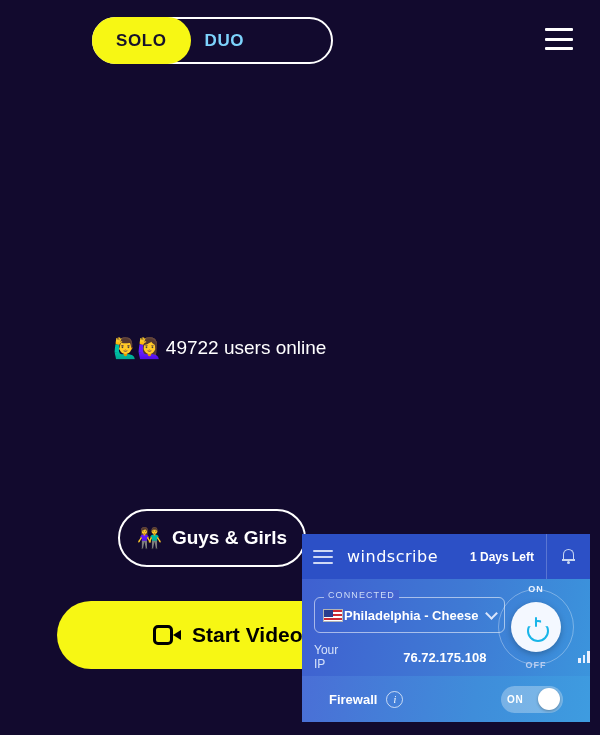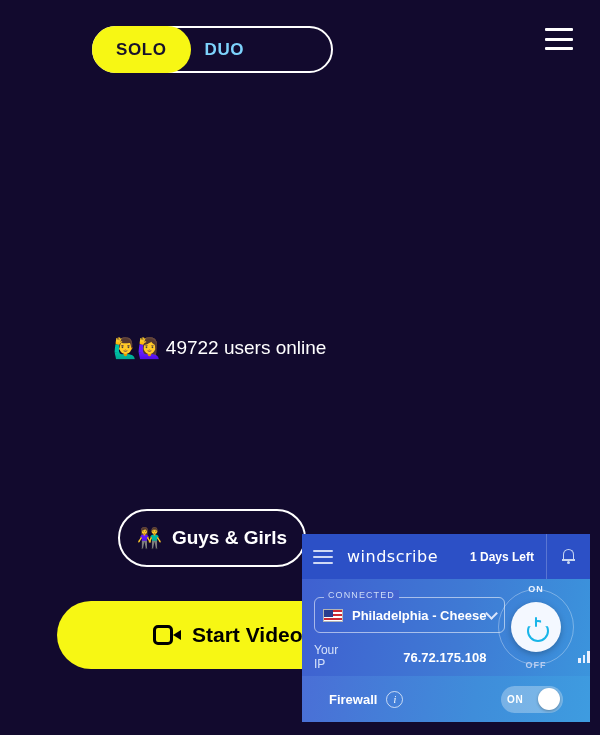--- a/index.html
+++ b/index.html
@@ -6,21 +6,21 @@
   html,body { width:600px; height:735px; }
   body {
     background:#120a2e;
     font-family:"Liberation Sans", sans-serif;
     position:relative;
     overflow:hidden;
   }
 
   
   .mode-switch{
-    position:absolute; left:92px; top:26px;
+    position:absolute; left:92px; top:17px;
     height:47px; width:241px;
     border:2px solid #ffffff;
     border-radius:24px;
     display:flex; align-items:stretch;
     background:transparent;
   }
   .mode-seg{
     display:flex; align-items:center; justify-content:center;
     color:#7dd3fc; font-size:17px; font-weight:bold;
     letter-spacing:.6px; padding:0 16px; cursor:pointer;
@@ -134,21 +134,21 @@
     width:20px; height:13px; flex:none; position:relative;
     background:#f0f0f0; border:1px solid rgba(0,0,0,.25); overflow:hidden;
   }
   .flag-stripes{
     position:absolute; inset:0;
     background:repeating-linear-gradient(to bottom,#cc2a35 0 2px,#ffffff 2px 4px);
   }
   .flag-canton{
     position:absolute; left:0; top:0; width:9px; height:7px; background:#2a3d8f;
   }
-  .conn-name{ color:#ffffff; font-size:13px; font-weight:bold; margin-left:9px; white-space:nowrap; }
+  .conn-name{ color:#ffffff; font-size:13px; font-weight:bold; margin-left:1px; white-space:nowrap; }
   .chev{
     margin-left:auto; width:9px; height:9px;
     border-right:2px solid #dce6fb; border-bottom:2px solid #dce6fb;
     transform:rotate(45deg); margin-top:-4px;
   }
 
   .ip-row{
     position:absolute; left:12px; top:64px;
     display:flex; align-items:center; width:191px;gap:36px;
   }

